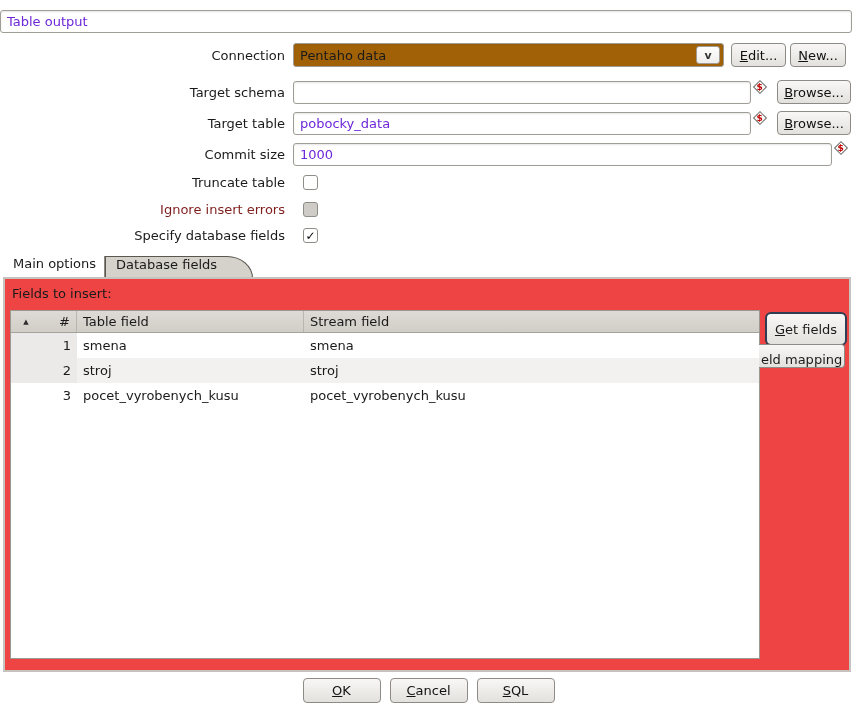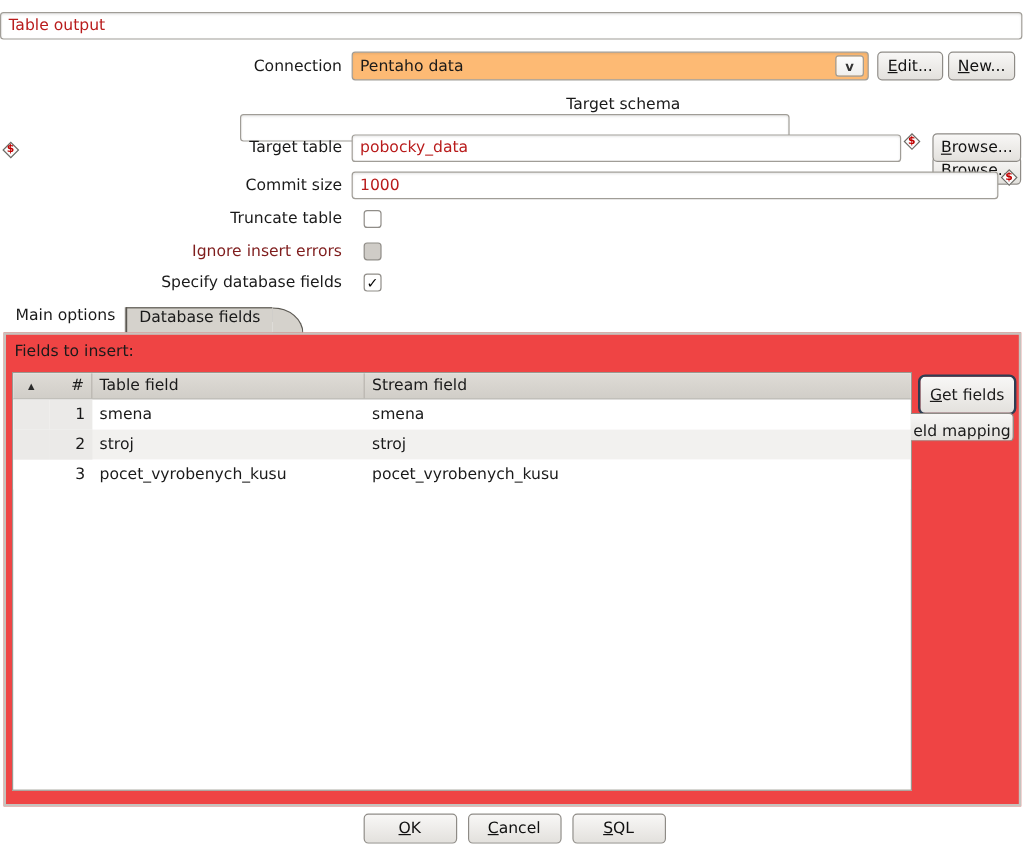--- a/index.html
+++ b/index.html
@@ -12,39 +12,39 @@
   .dialog { position:relative; width:857px; height:710px; }
 
   
   .row { position:absolute; left:0; display:flex; align-items:center; width:857px; }
   .lbl { width:293px; text-align:right; padding-right:8px; white-space:nowrap; }
   .lbl.disabled { color:#7f1d1d; }
 
   .text-input {
     height:23px; border:1px solid #a09d97; border-radius:3px;
     padding:0 6px; font:13px "DejaVu Sans","Liberation Sans",sans-serif;
-    color:#b91c1c; background:#fff; box-shadow: inset 0 1px 2px rgba(0,0,0,.10);
+    color:#6d28d9; background:#fff; box-shadow: inset 0 1px 2px rgba(0,0,0,.10);
     outline:none;
   }
 
   .btn {
     display:inline-flex; align-items:center; justify-content:center;
     height:24px; padding:0 8px;
     background:linear-gradient(#f8f7f6,#e3e1dd);
     border:1px solid #8e8b86; border-radius:4px;
     font:13px "DejaVu Sans","Liberation Sans",sans-serif; color:#111;
     white-space:nowrap; cursor:default;
   }
   .accel { display:inline-block; }
   .accel::first-letter { text-decoration:underline; }
 
   
   .combo {
     position:relative; width:431px; height:24px;
-    border:1px solid #a09d97; border-radius:3px; background:#fdba74;
+    border:1px solid #a09d97; border-radius:3px; background:#a16207;
     display:flex; align-items:center; padding:0 30px 0 6px;
     box-shadow: inset 0 1px 2px rgba(0,0,0,.08);
   }
   .combo-btn {
     position:absolute; right:3px; top:2px; width:24px; height:18px;
     border:1px solid #a09d97; border-radius:3px; background:linear-gradient(#fdfdfd,#f0efed);
     display:flex; align-items:center; justify-content:center;
     font-size:11px; font-weight:bold; color:#333; line-height:1;
   }
 
@@ -153,21 +153,21 @@
         </span>
     </div>
     <button class="btn" style="margin-left:7px; width:55px;">
       <span class="accel">Edit...</span>
     </button>
     <button class="btn" style="margin-left:4px; width:56px;">
       <span class="accel">New...</span>
     </button>
   </div>
 
-  <div class="row" style="top:80px;flex-direction:column;">
+  <div class="row" style="top:80px;">
     <div class="lbl">Target schema</div>
     <input class="text-input" style="width: 458px;" value="">
     <span class="var-icon" style="margin-left:4px; align-self:flex-start; margin-top:2px;">
       <span class="dollar">$</span>
     </span>
     <button class="btn" style="margin-left:auto; margin-right:6px; width:74px;">
       <span class="accel">Browse...</span>
     </button>
   </div>
 

